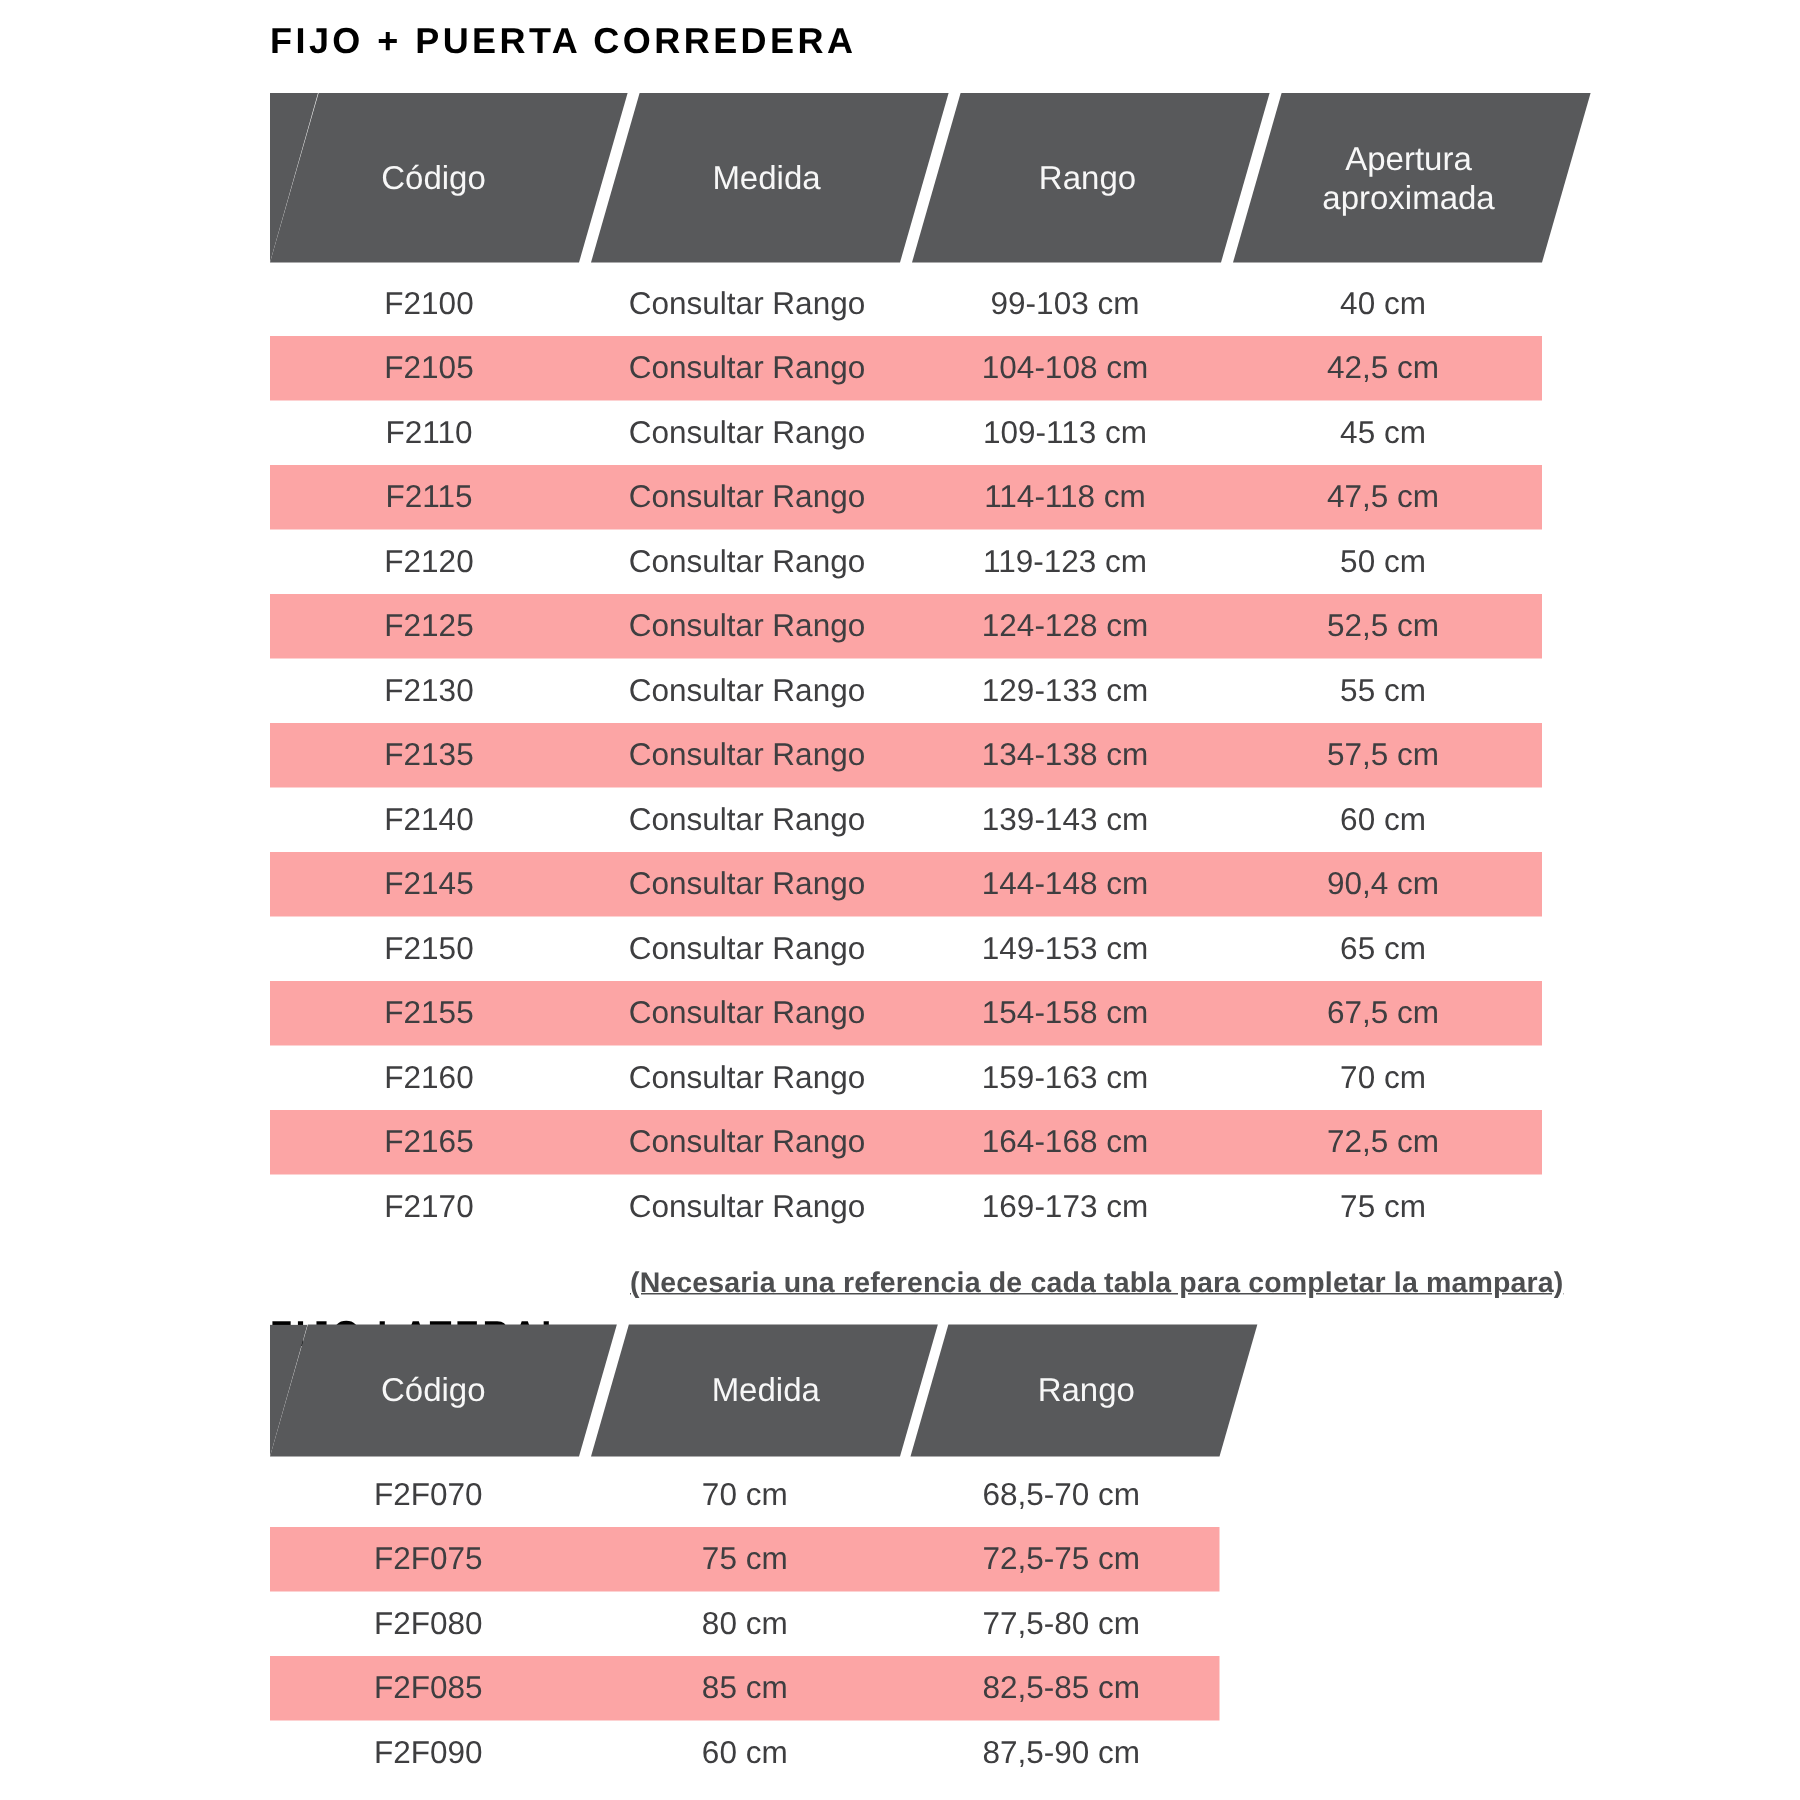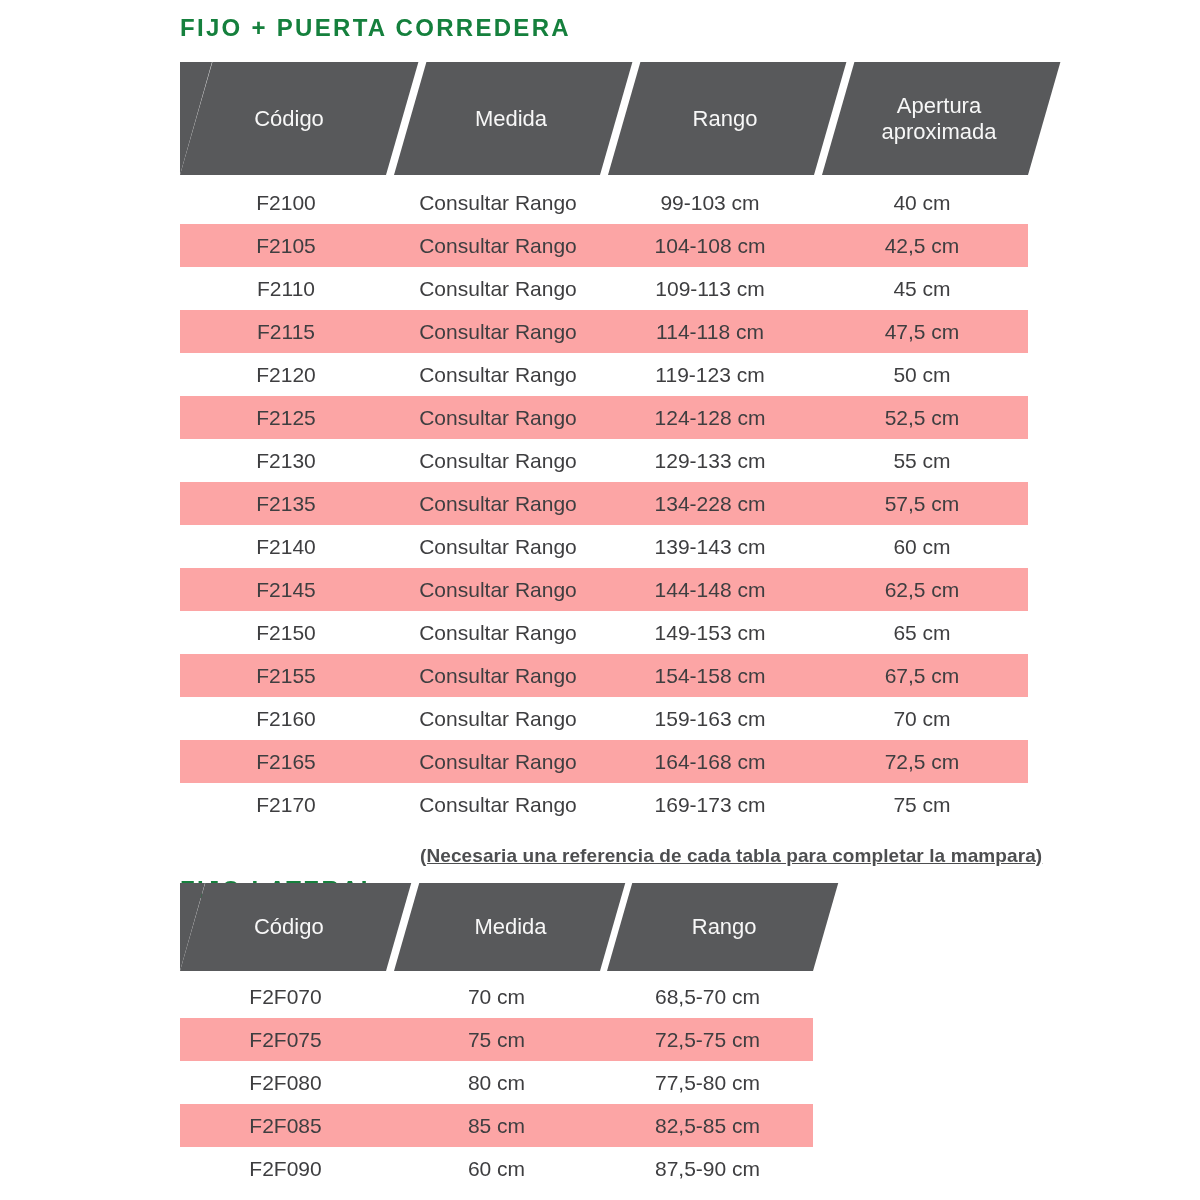--- a/index.html
+++ b/index.html
@@ -8,21 +8,21 @@
     font-family:"Liberation Sans", sans-serif;
     position:relative;overflow:hidden;
     -webkit-font-smoothing:antialiased;
   }
   .page{position:absolute;inset:0;}
 
   
   .sec-title{
     position:absolute;left:180px;margin:0;
     font-size:24px;font-weight:bold;letter-spacing:2.3px;
-    color:#15803d;white-space:nowrap;
+    color:#000000;white-space:nowrap;
   }
   .t1{top:14px;}
   .t2{top:876px;}
   .note{
     position:absolute;left:420px;top:845px;
     font-size:19px;font-weight:bold;color:#4d4e50;
     letter-spacing:0.1px;white-space:nowrap;text-decoration:underline;
   }
 
   
@@ -125,34 +125,34 @@
       </div>
       <div class="trow">
         <div class="tcell">F2130</div>
         <div class="tcell">Consultar Rango</div>
         <div class="tcell">129-133 cm</div>
         <div class="tcell">55 cm</div>
       </div>
       <div class="trow striped">
         <div class="tcell">F2135</div>
         <div class="tcell">Consultar Rango</div>
-        <div class="tcell">134-228 cm</div>
+        <div class="tcell">134-138 cm</div>
         <div class="tcell">57,5 cm</div>
       </div>
       <div class="trow">
         <div class="tcell">F2140</div>
         <div class="tcell">Consultar Rango</div>
         <div class="tcell">139-143 cm</div>
         <div class="tcell">60 cm</div>
       </div>
       <div class="trow striped">
         <div class="tcell">F2145</div>
         <div class="tcell">Consultar Rango</div>
         <div class="tcell">144-148 cm</div>
-        <div class="tcell">62,5 cm</div>
+        <div class="tcell">90,4 cm</div>
       </div>
       <div class="trow">
         <div class="tcell">F2150</div>
         <div class="tcell">Consultar Rango</div>
         <div class="tcell">149-153 cm</div>
         <div class="tcell">65 cm</div>
       </div>
       <div class="trow striped">
         <div class="tcell">F2155</div>
         <div class="tcell">Consultar Rango</div>

